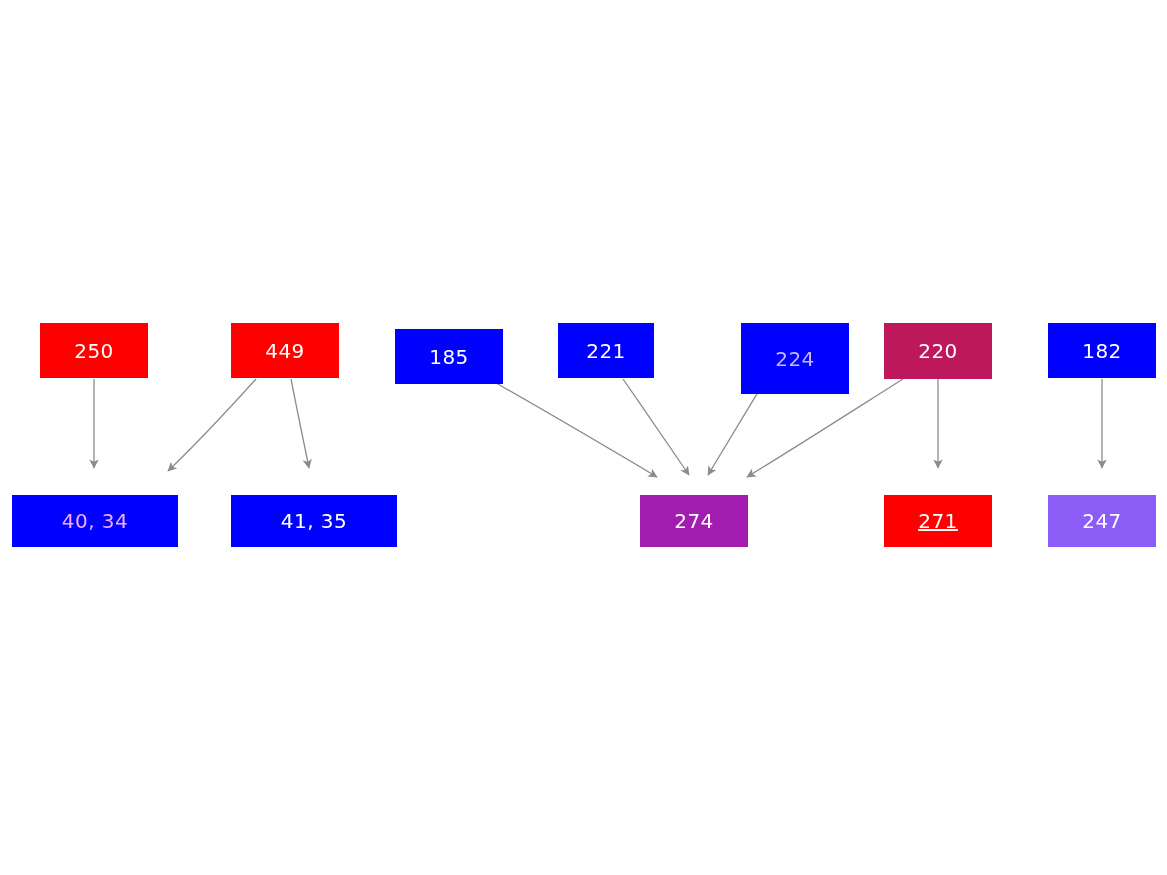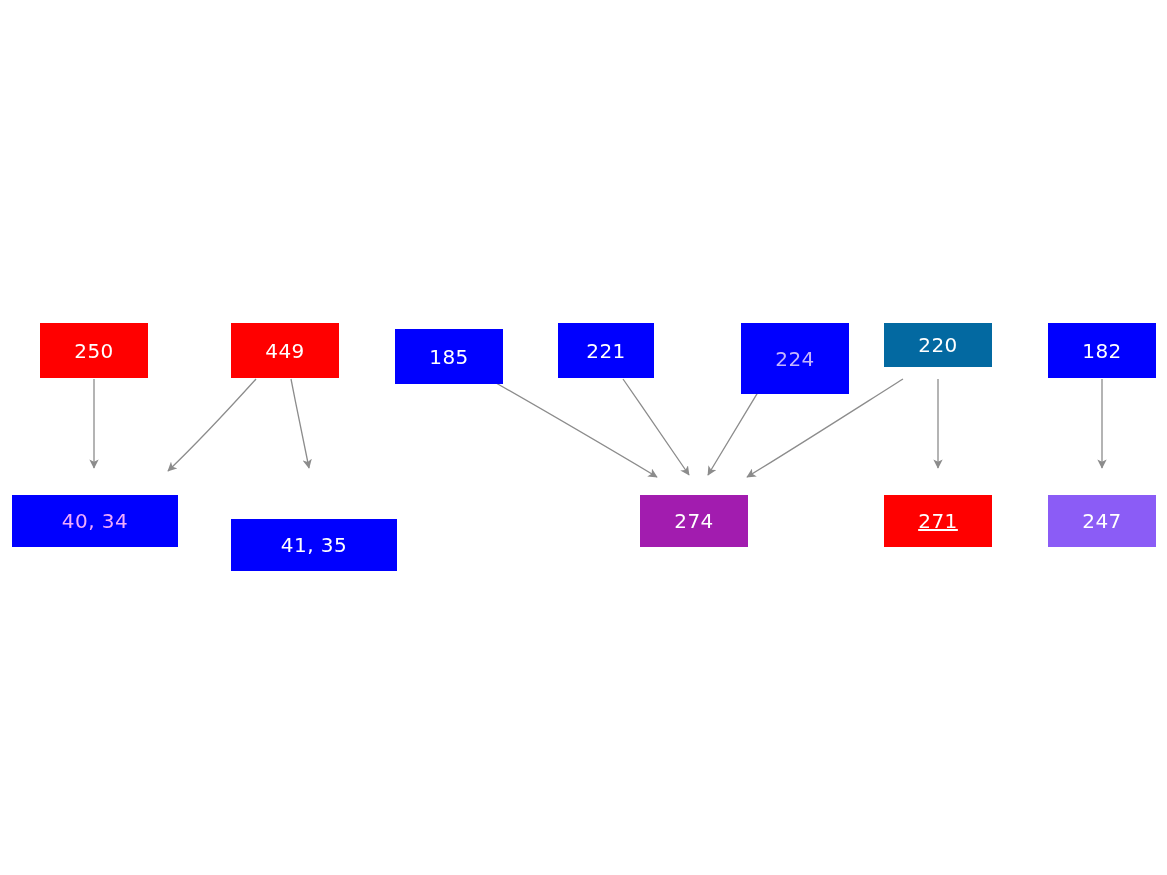--- a/index.html
+++ b/index.html
@@ -73,30 +73,30 @@
       </div>
       <div class="node node-blue" style="left: 395px; top: 323px; width: 108px; height: 55px; background: rgb(0, 0, 255); color: rgb(255, 255, 255); margin-top: 6px;">
         <span class="node-label">185</span>
       </div>
       <div class="node node-blue" style="left: 558px; top: 323px; width: 96px; height: 55px; background: rgb(0, 0, 255); color: rgb(255, 255, 255);">
         <span class="node-label">221</span>
       </div>
       <div class="node node-blue" style="left: 720px; top: 323px; width: 108px; height: 71px; background: rgb(0, 0, 255); color: #c4b5fd; margin-left: 21px;">
         <span class="node-label">224</span>
       </div>
-      <div class="node node-blue" style="left: 884px; top: 323px; width: 108px; height: 44px; background: #0369a1; color: rgb(255, 255, 255);">
+      <div class="node node-blue" style="left: 884px; top: 323px; width: 108px; height: 56px; background: #be185d; color: rgb(255, 255, 255);">
         <span class="node-label">220</span>
       </div>
       <div class="node node-blue" style="left: 1048px; top: 323px; width: 108px; height: 55px; background: rgb(0, 0, 255); color: rgb(255, 255, 255);">
         <span class="node-label">182</span>
       </div>
       <div class="node node-blue" style="left: 12px; top: 495px; width: 166px; height: 52px; background: rgb(0, 0, 255); color: #f0abfc;">
         <span class="node-label">40, 34</span>
       </div>
-      <div class="node node-blue" style="left: 231px; top: 495px; width: 166px; height: 52px; background: rgb(0, 0, 255); color: rgb(255, 255, 255); margin-top: 24px;">
+      <div class="node node-blue" style="left: 231px; top: 495px; width: 166px; height: 52px; background: rgb(0, 0, 255); color: rgb(255, 255, 255);">
         <span class="node-label">41, 35</span>
       </div>
       <div class="node node-red" style="left: 640px; top: 495px; width: 108px; height: 52px; background: #a21caf; color: rgb(255, 255, 255);">
         <span class="node-label">274</span>
       </div>
       <div class="node node-red" style="left: 884px; top: 495px; width: 108px; height: 52px; background: rgb(255, 0, 0); color: rgb(255, 255, 255); text-decoration: underline;">
         <span class="node-label">271</span>
       </div>
       <div class="node node-red" style="left: 1048px; top: 495px; width: 108px; height: 52px; background: #8b5cf6; color: rgb(255, 255, 255);">
         <span class="node-label">247</span>

